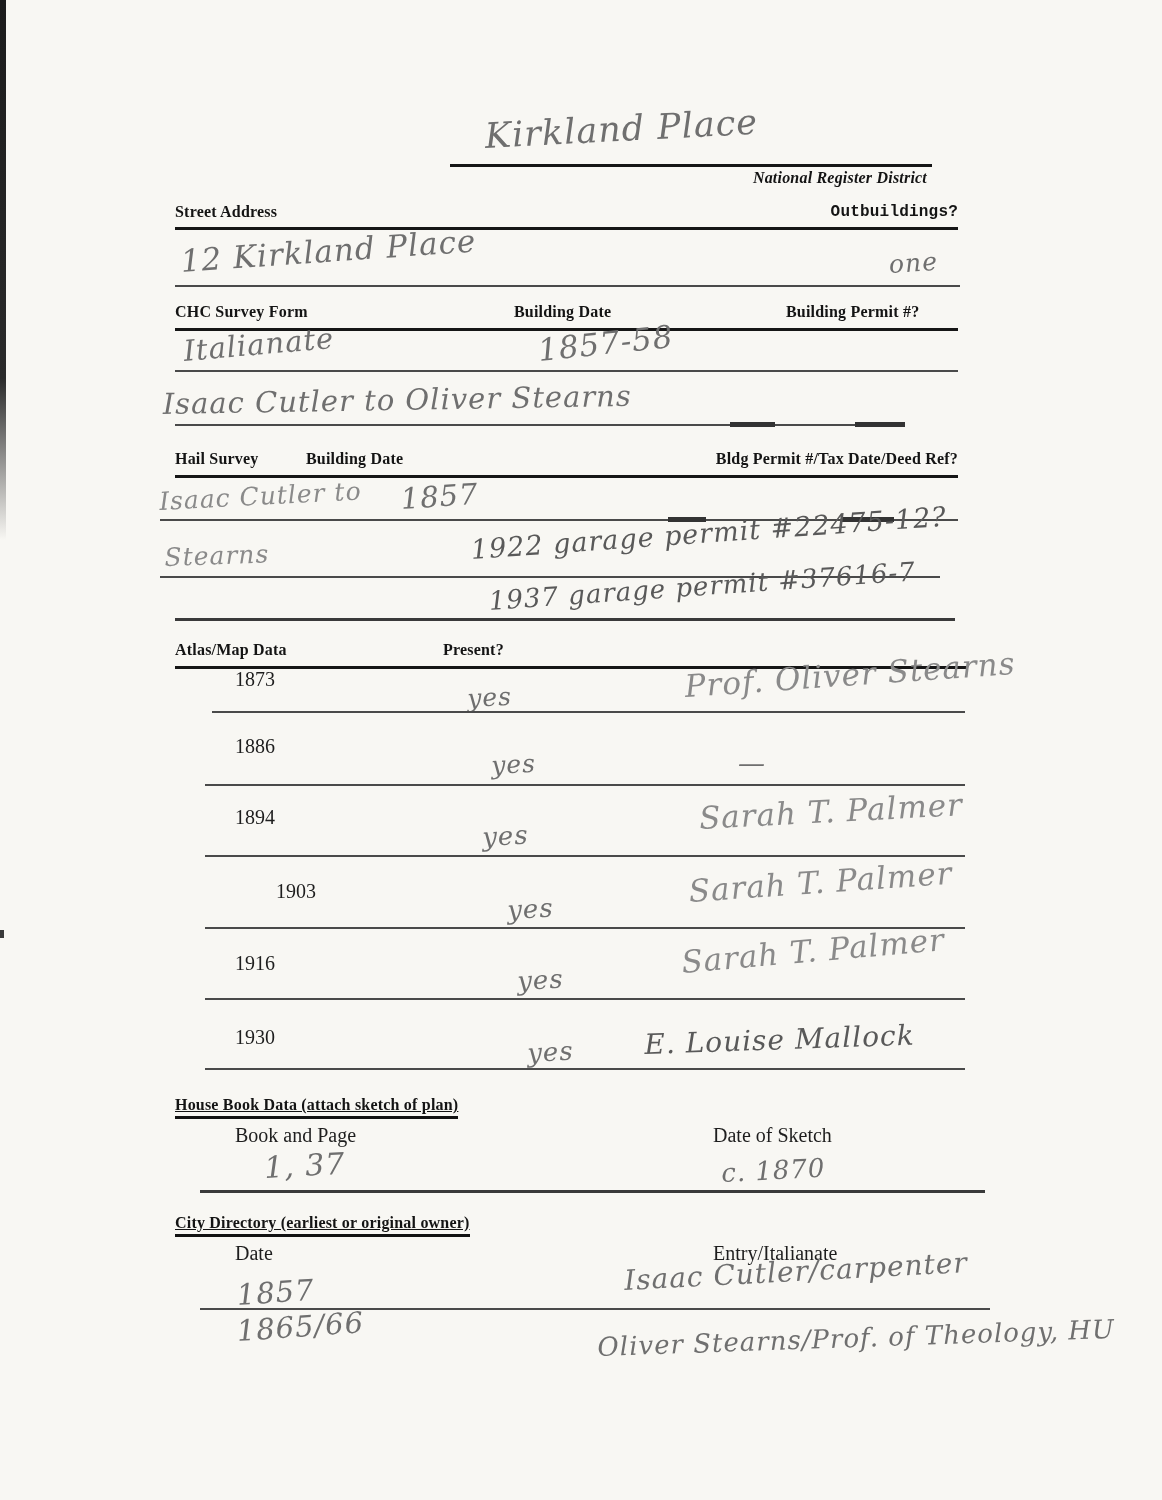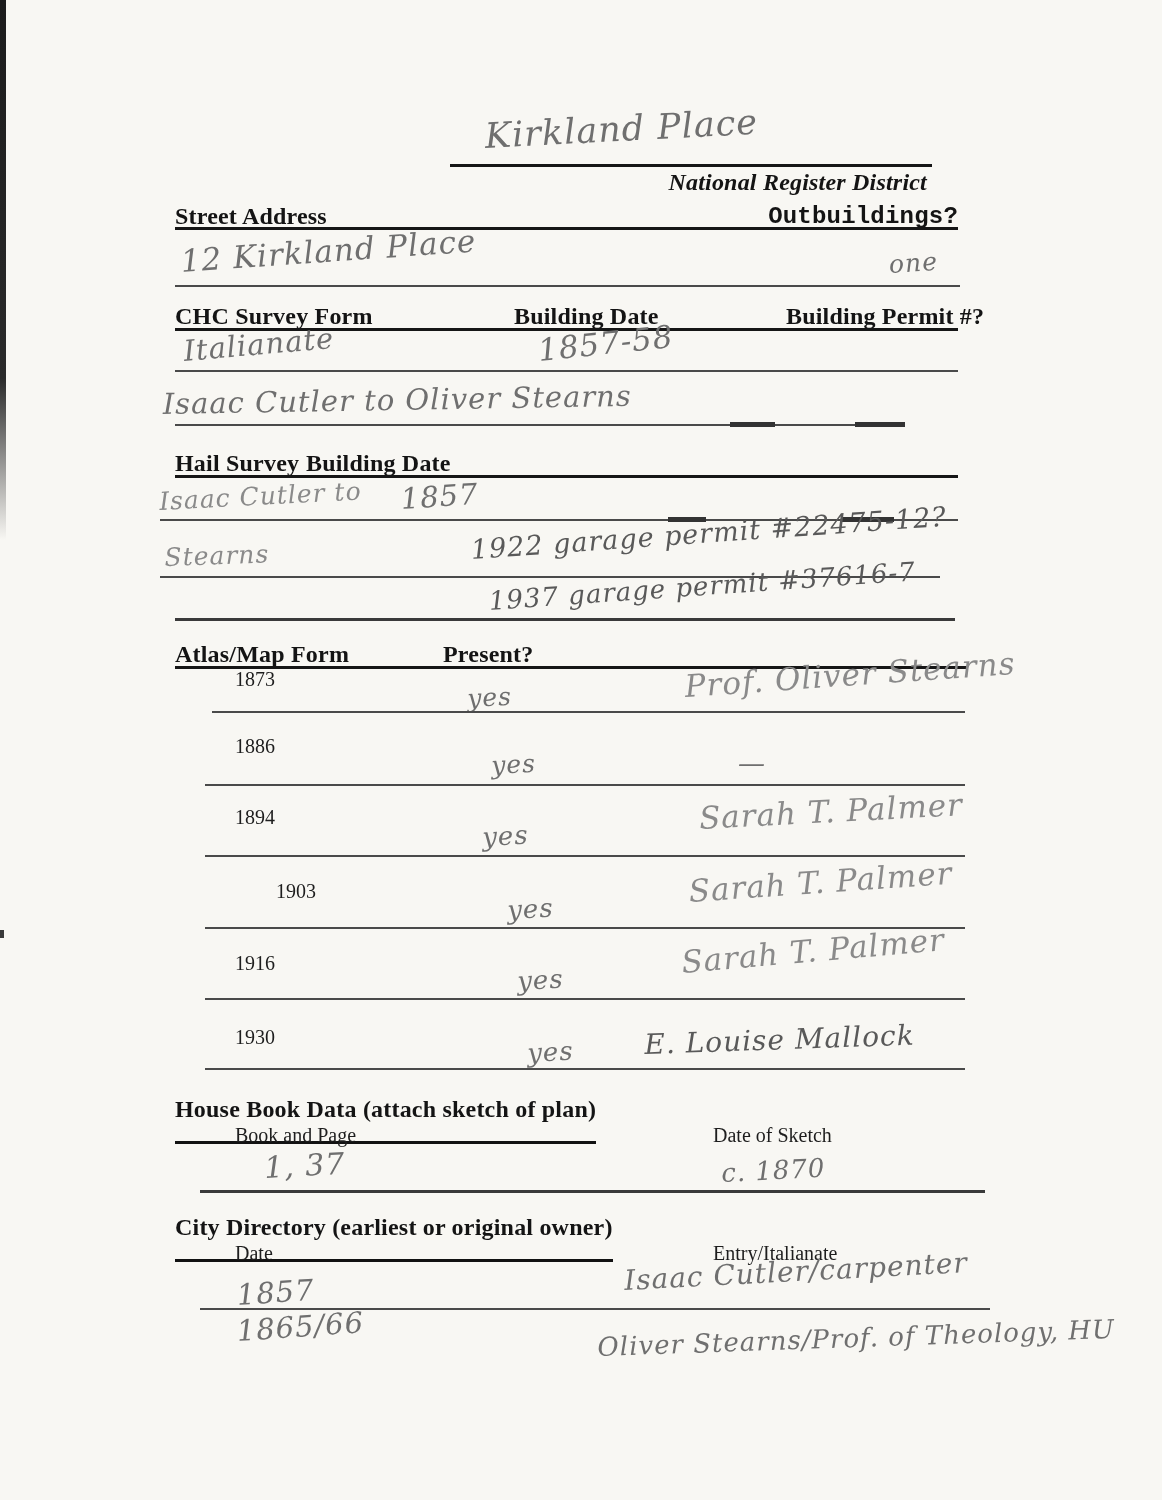--- a/index.html
+++ b/index.html
@@ -8,21 +8,21 @@
     width:1162px; height:1500px;
     background:#f8f7f3;
     overflow:hidden;
     font-family:"Liberation Serif", serif;
   }
   
   .h {
     position:absolute;
     font-family:"Liberation Serif", serif;
     font-weight:bold;
-    font-size:24px;
+    font-size:16px;
     color:#141414;
     white-space:nowrap;
     letter-spacing:.2px;
   }
   
   .t {
     position:absolute;
     font-family:"Liberation Serif", serif;
     font-size:20px;
     color:#1e1e1e;
@@ -37,21 +37,21 @@
     white-space:nowrap;
     transform-origin:left bottom;
     letter-spacing:1px;
   }
   .hw.light { color:#8a8a8a; }
   .hw.dark  { color:#595959; }
   
   .hrule { position:absolute; height:3px; background:#161616; }
   .rule  { position:absolute; height:2px; background:#4a4a4a; }
   .dash  { position:absolute; height:5px; background:#333; }
-  .underlined { border-bottom:3px solid #121212; padding-bottom:18px; }
+  .underlined { border-bottom:3px solid #121212; padding-bottom:2px;text-decoration:underline; }
   
   .edge-strip {
     position:absolute; left:0; top:0; width:6px; height:540px;
     background:linear-gradient(to bottom, #1c1c1c 0%, #2a2a2a 70%, rgba(42,42,42,0) 100%);
   }
   .speck { position:absolute; background:#3a3a3a; }
 </style>
 </head>
 <body>
 
@@ -81,36 +81,37 @@
   <div class="hw" style="left:540px;top:332px;font-size:31px;transform:rotate(-6deg);">1857-58</div>
   <div class="rule" style="left:175px;top:370px;width:783px;"></div>
 
   <div class="hw" style="left:163px;top:387px;font-size:29px;transform:rotate(-1deg);">Isaac Cutler to Oliver Stearns</div>
   <div class="rule" style="left:175px;top:424px;width:690px;"></div>
   <div class="dash" style="left:730px;top:422px;width:45px;"></div>
   <div class="dash" style="left:855px;top:422px;width:50px;"></div>
 
   <div class="h" style="left:175px;top:450px;">Hail Survey</div>
   <div class="h" style="left:306px;top:450px;">Building Date</div>
+  <div class="h" style="left:640px;top:450px;width:318px;text-align:right;">Bldg Permit #/Tax Date/Deed Ref?</div>
   <div class="hrule" style="left:175px;top:475px;width:783px;"></div>
 
   <div class="hw light" style="left:160px;top:487px;font-size:25px;transform:rotate(-3deg);">Isaac Cutler to</div>
   <div class="hw" style="left:402px;top:482px;font-size:29px;transform:rotate(-4deg);">1857</div>
   <div class="rule" style="left:160px;top:519px;width:798px;"></div>
   <div class="dash" style="left:668px;top:517px;width:38px;"></div>
   <div class="dash" style="left:842px;top:517px;width:52px;"></div>
 
   <div class="hw light" style="left:165px;top:543px;font-size:25px;transform:rotate(-2deg);">Stearns</div>
   <div class="hw dark" style="left:472px;top:534px;font-size:27px;transform:rotate(-4deg);">1922 garage permit #22475-12?</div>
   <div class="rule" style="left:160px;top:576px;width:780px;"></div>
 
   <div class="hw dark" style="left:490px;top:586px;font-size:26px;transform:rotate(-4deg);">1937 garage permit #37616-7</div>
   <div class="rule" style="left:175px;top:618px;width:780px;height:3px;background:#3a3a3a;"></div>
 
-  <div class="h" style="left:175px;top:641px;">Atlas/Map Form</div>
+  <div class="h" style="left:175px;top:641px;">Atlas/Map Data</div>
   <div class="h" style="left:443px;top:641px;">Present?</div>
   <div class="hrule" style="left:175px;top:666px;width:793px;"></div>
 
   <div class="t" style="left:235px;top:668px;">1873</div>
   <div class="hw" style="left:468px;top:684px;font-size:25px;transform:rotate(-3deg);">yes</div>
   <div class="hw light" style="left:686px;top:668px;font-size:31px;transform:rotate(-4deg);">Prof. Oliver Stearns</div>
   <div class="rule" style="left:212px;top:711px;width:753px;"></div>
 
   <div class="t" style="left:235px;top:735px;">1886</div>
   <div class="hw" style="left:492px;top:751px;font-size:25px;transform:rotate(-3deg);">yes</div>

